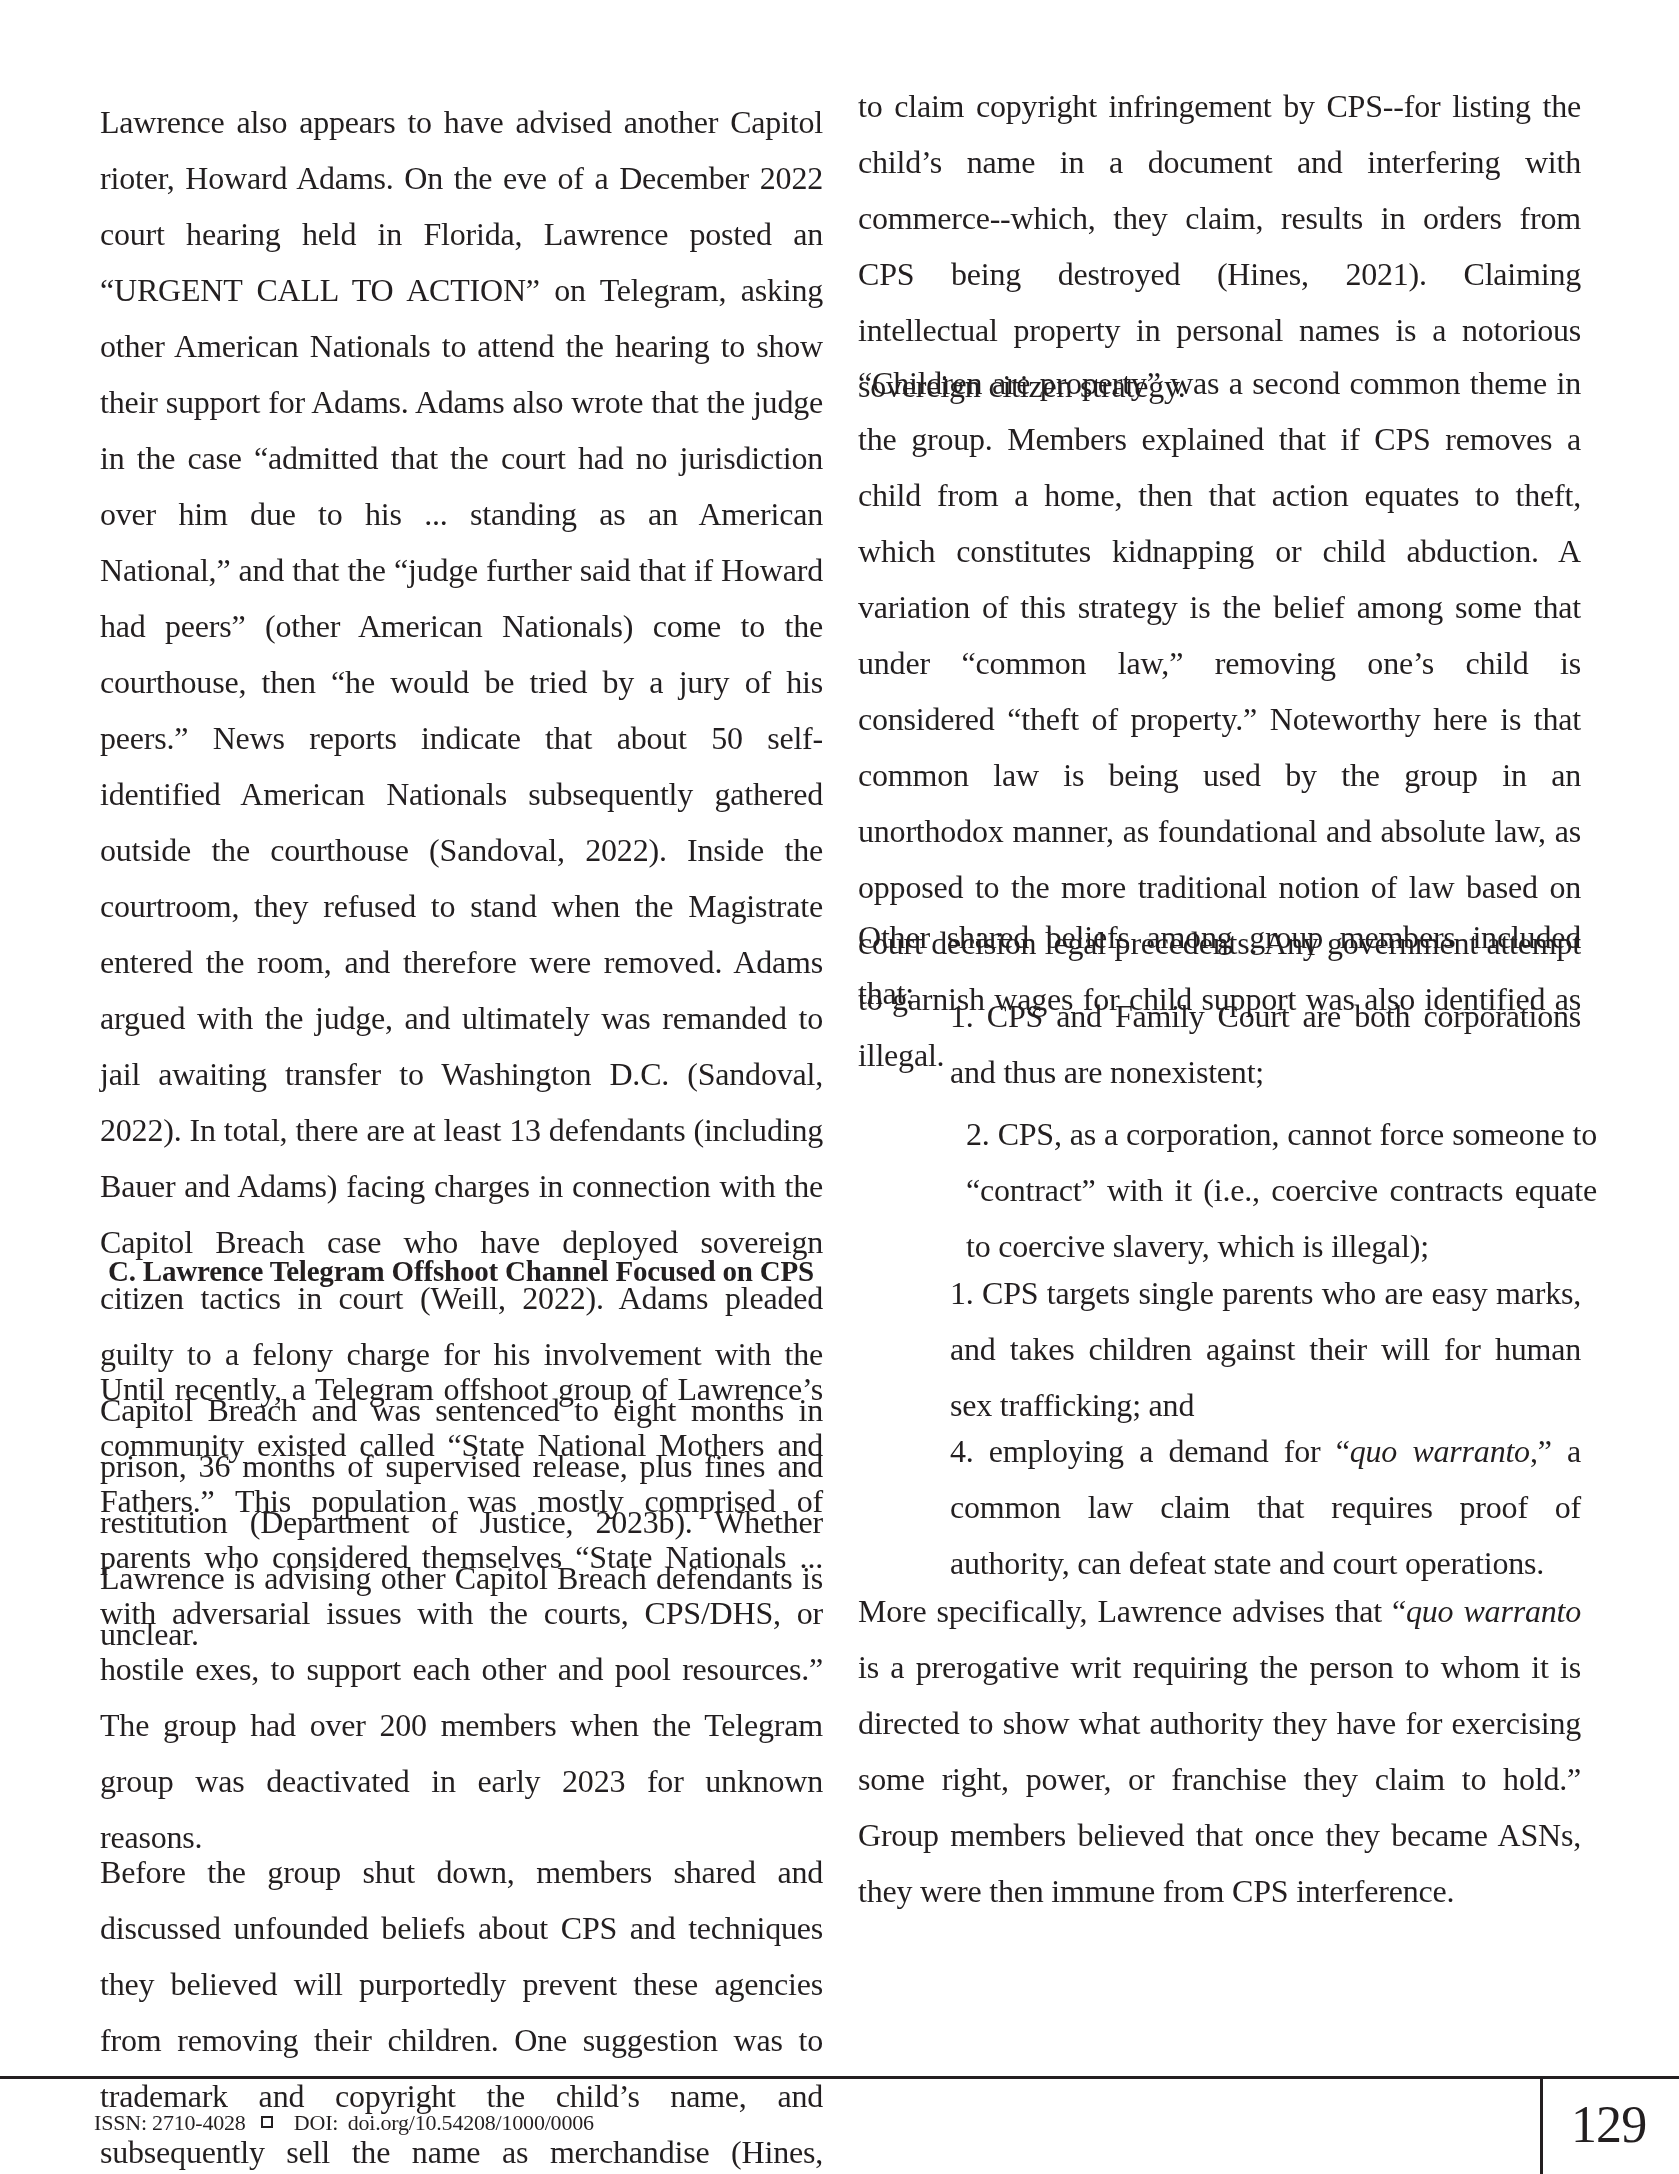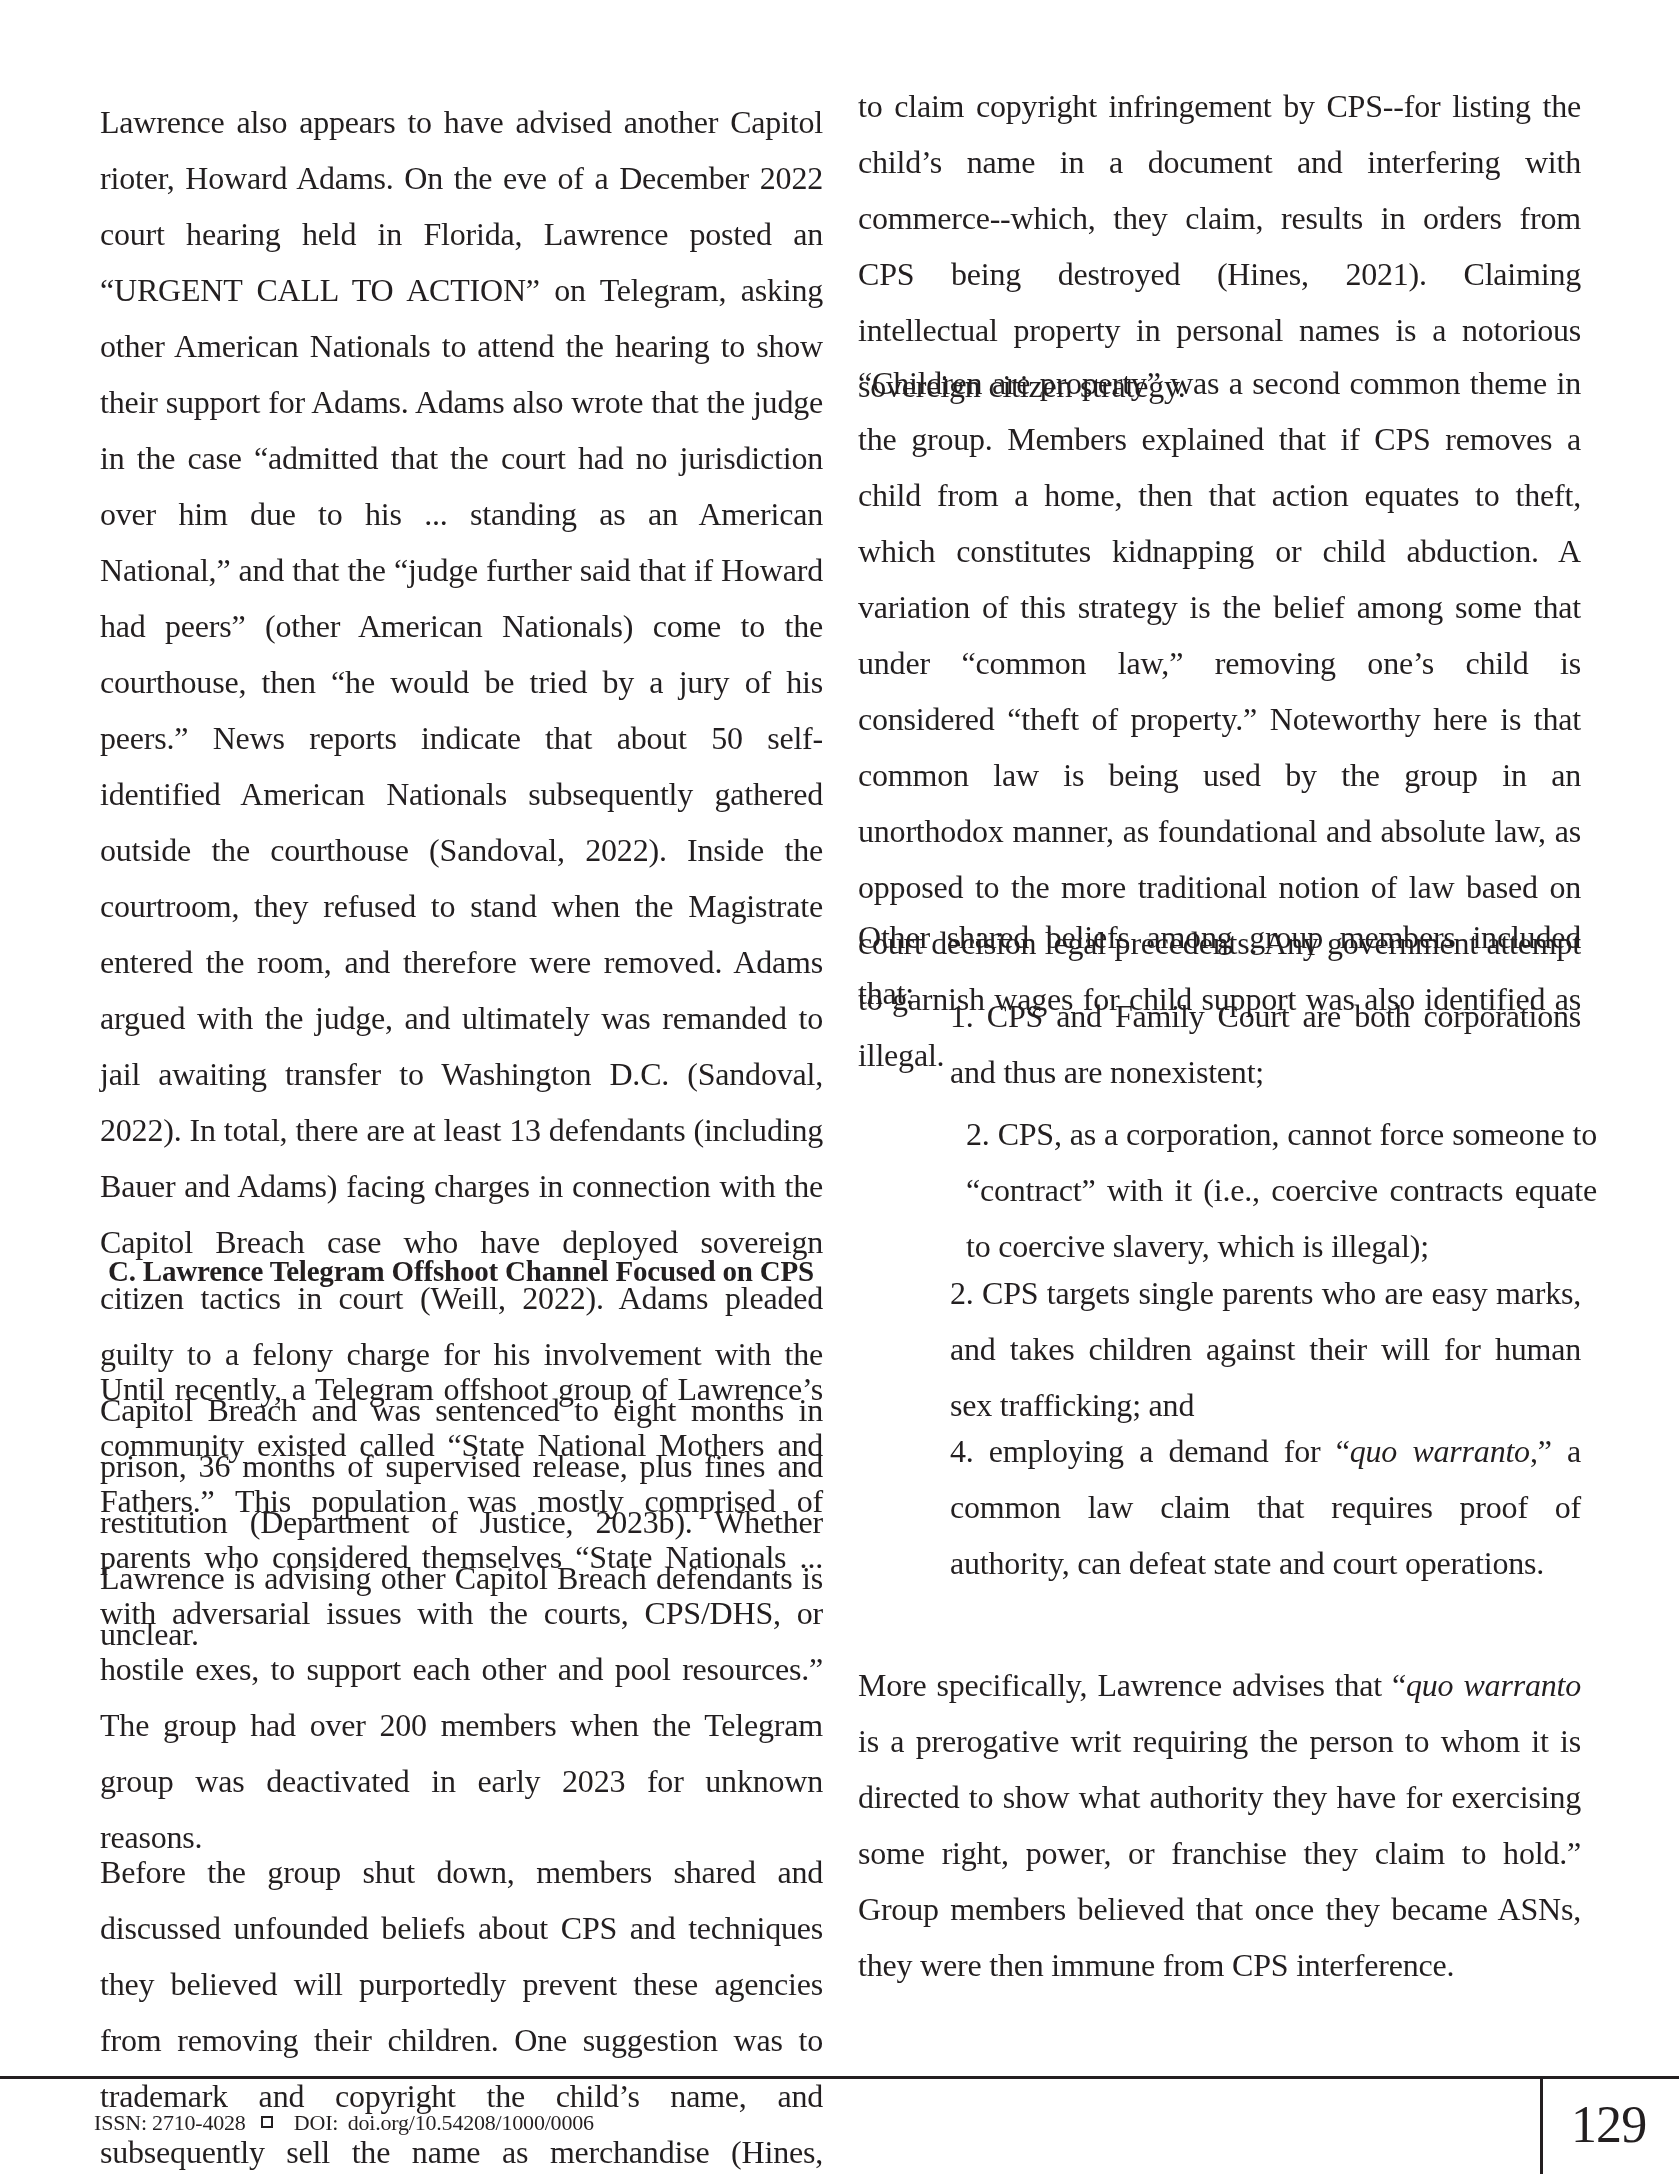--- a/index.html
+++ b/index.html
@@ -68,26 +68,26 @@
   <div class="blk" style="top:909px;">
     <p class="p">Other shared beliefs among group members included that:</p>
   </div>
   <div class="blk li" style="top:988px;">
     <p class="p">1. CPS and Family Court are both corporations and thus are nonexistent;</p>
   </div>
   <div class="blk li" style="top:1106px;margin-left:16px;">
     <p class="p">2. CPS, as a corporation, cannot force someone to “contract” with it (i.e., coercive contracts equate to coercive slavery, which is illegal);</p>
   </div>
   <div class="blk li" style="top:1265px;">
-    <p class="p">2. CPS targets single parents who are easy marks, and takes children against their will for human sex trafficking; and</p>
+    <p class="p">1. CPS targets single parents who are easy marks, and takes children against their will for human sex trafficking; and</p>
   </div>
   <div class="blk li" style="top:1423px;">
     <p class="p"><span>4. employing a demand for “</span><em>quo warranto</em><span>,” a common law claim that requires proof of authority, can defeat state and court operations.</span></p>
   </div>
-  <div class="blk" style="top:1657px;">
+  <div class="blk" style="top:1583px;">
     <p class="p"><span>More specifically, Lawrence advises that “</span><em>quo warranto</em><span> is a prerogative writ requiring the person to whom it is directed to show what authority they have for exercising some right, power, or franchise they claim to hold.” Group members believed that once they became ASNs, they were then immune from CPS interference.</span></p>
   </div>
 </div>
 
 <div class="rule"></div>
 <div class="vrule"></div>
 <div class="footer-text">
   <span>ISSN: 2710-4028</span><span class="sq"></span><span class="doi-label">DOI:</span><span>doi.org/10.54208/1000/0006</span>
 </div>
 <div class="pagenum">129</div>

